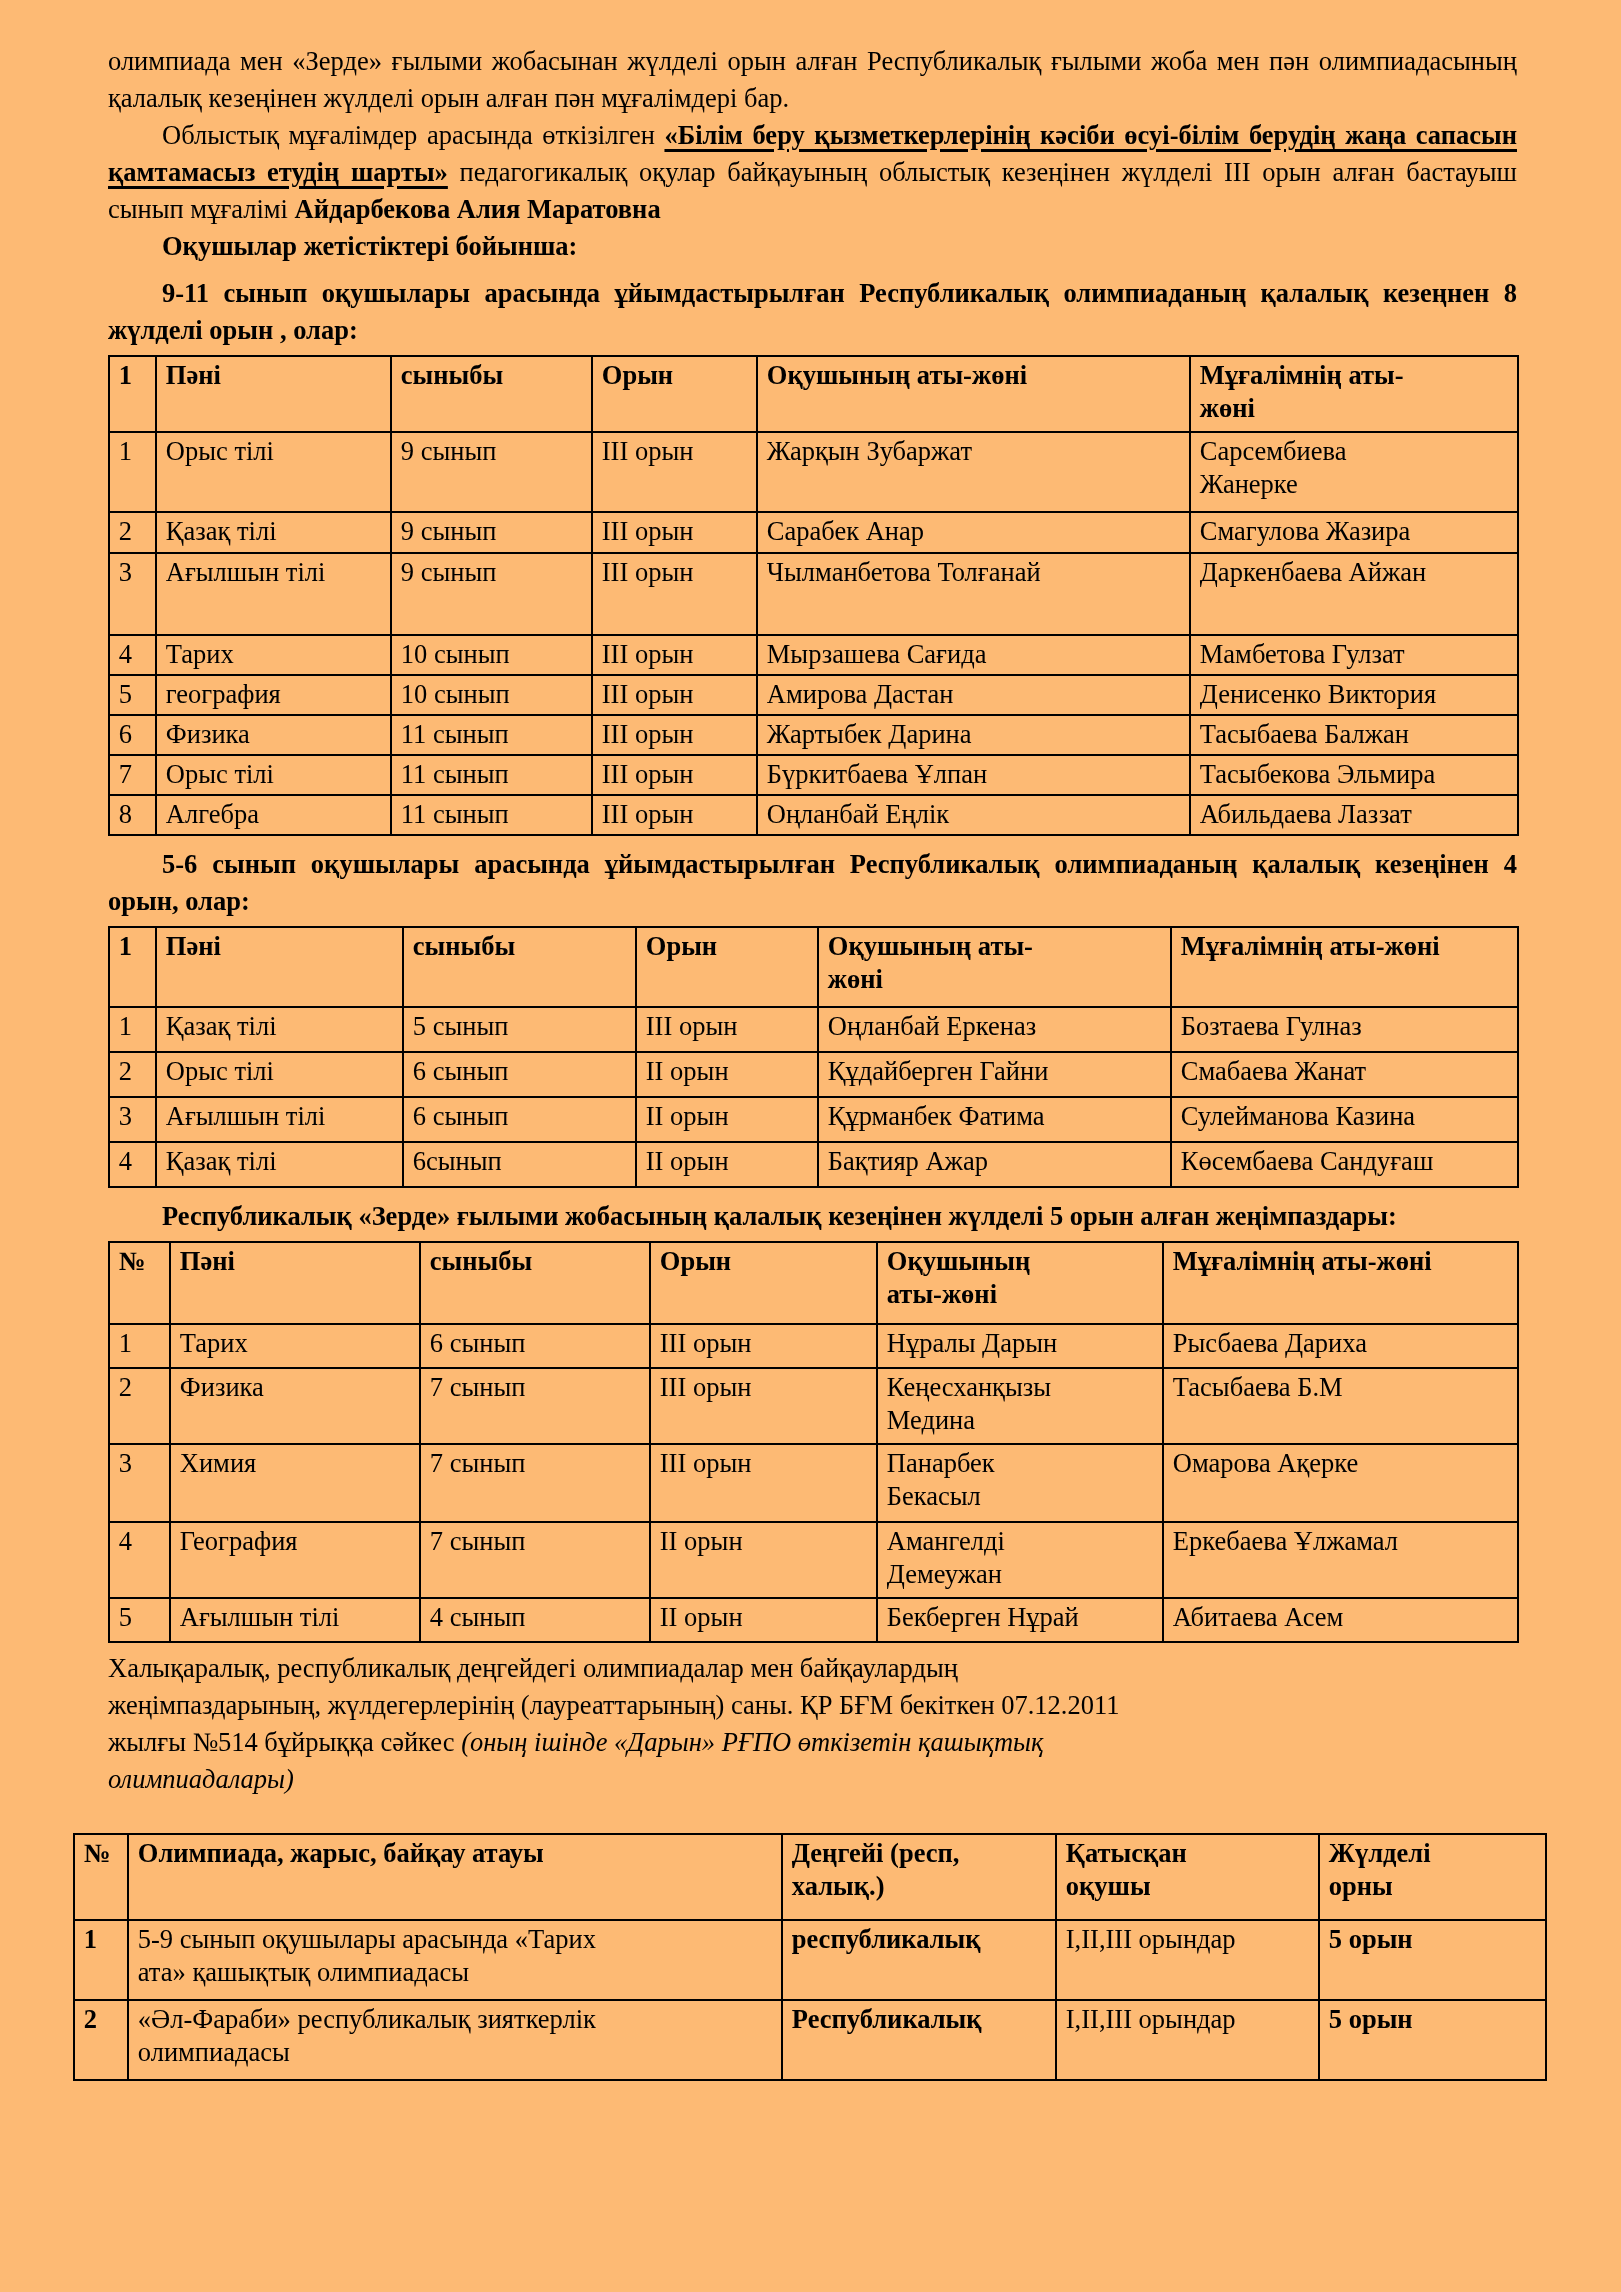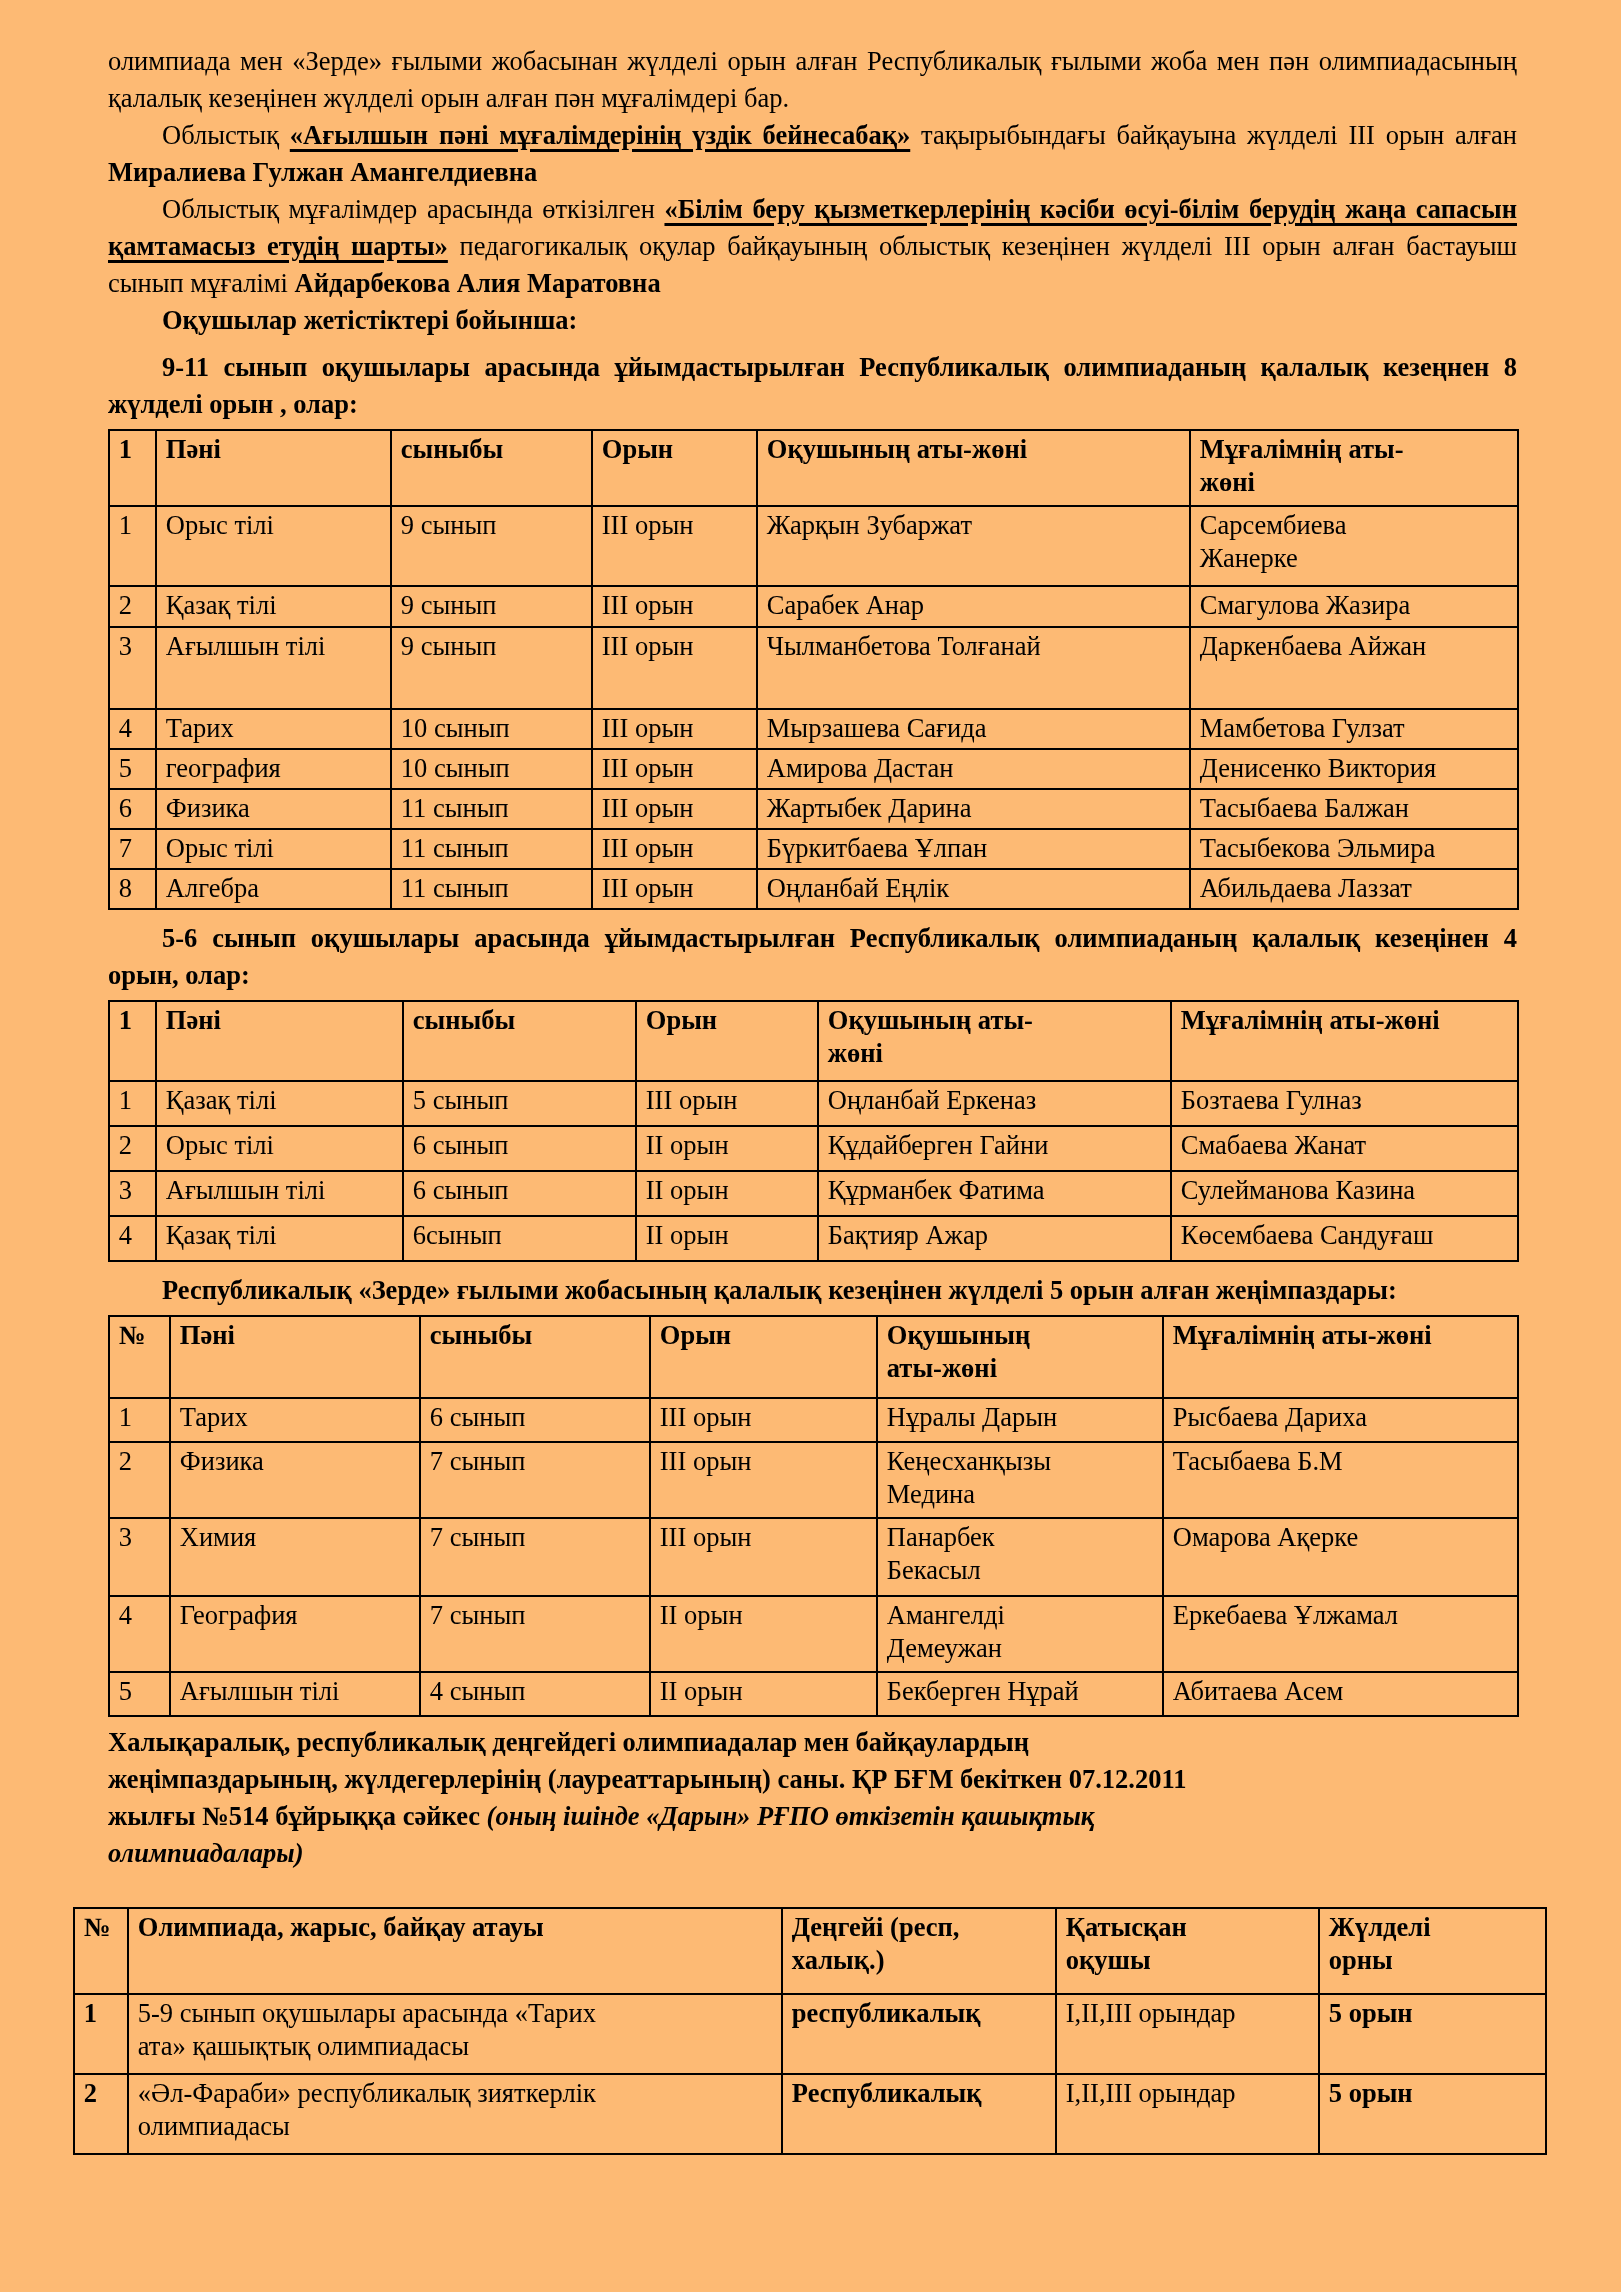--- a/index.html
+++ b/index.html
@@ -52,32 +52,31 @@
   #table3 tbody tr{height:44px;}
   #table3 tbody tr:nth-child(2){height:76px;}
   #table3 tbody tr:nth-child(3){height:78px;}
   #table3 tbody tr:nth-child(4){height:76px;}
   #table4{width:1472px;margin-left:-35px;margin-top:35px;}
   #table4 thead tr{height:86px;}
   #table4 tbody tr{height:80px;}
   #table4 td:nth-child(1),
   #table4 td:nth-child(3),
   #table4 td:nth-child(5){font-weight:bold;}
-  .final{white-space:pre-line;font-weight:bold;margin-top:7.8px;}
+  .final{white-space:pre-line;font-weight:normal;margin-top:7.8px;}
   .final .note{font-style:italic;}
 </style>
 </head>
 <body>
 
 <div class="page">
 
   <p class="justify">олимпиада мен  «Зерде» ғылыми жобасынан жүлделі орын алған Республикалық ғылыми жоба мен пән олимпиадасының қалалық кезеңінен жүлделі орын алған пән мұғалімдері бар.</p>
 
 
-  <p class="justify indent"><span>Облыстық </span><span class="u">«Ағылшын пәні мұғалімдерінің  үздік бейнесабақ»</span><span> тақырыбындағы байқауына жүлделі III орын алған  </span><span class="name">Миралиева Гулжан Амангелдиевна</span></p>
 
   <p class="justify indent"><span>Облыстық мұғалімдер арасында өткізілген  </span><span class="u">«Білім беру қызметкерлерінің кәсіби өсуі-білім берудің жаңа сапасын қамтамасыз етудің шарты»</span><span> педагогикалық оқулар байқауының облыстық кезеңінен жүлделі III орын алған  бастауыш сынып мұғалімі </span><span class="name">Айдарбекова Алия Маратовна</span></p>
 
   <p class="bold indent">Оқушылар жетістіктері бойынша:</p>
 
   <p class="bold justify indent t-title">9-11 сынып оқушылары арасында ұйымдастырылған Республикалық олимпиаданың қалалық кезеңнен 8 жүлделі орын , олар:</p>
 
   <table id="table1">
     <colgroup>
       <col style="width:47px">

